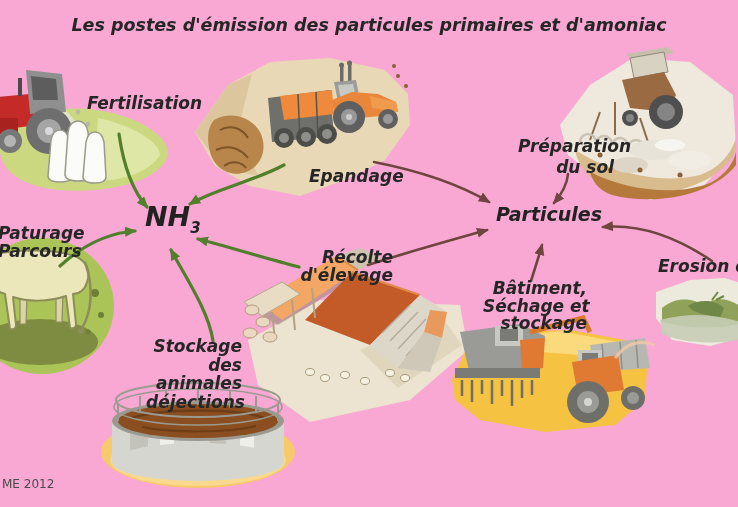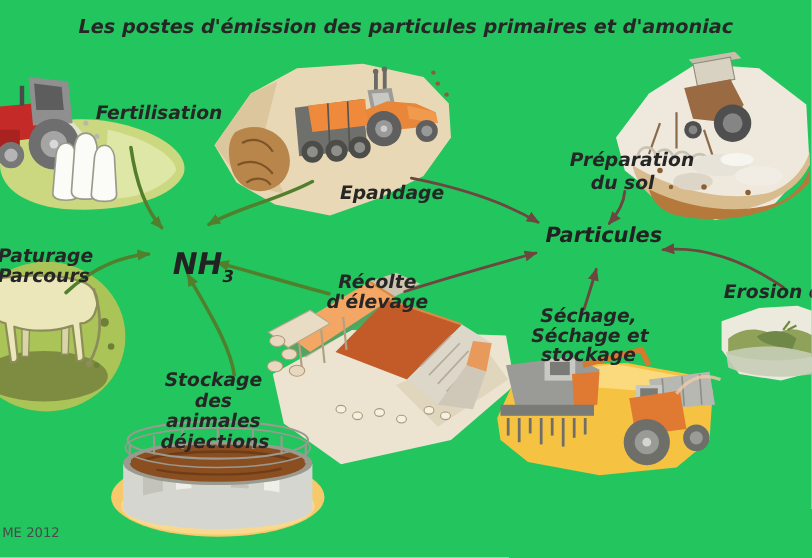--- a/index.html
+++ b/index.html
@@ -1,31 +1,31 @@
 <!DOCTYPE html>
 <html style="--green: #517f2c; --maroon: #6e463f; --text: #262626;"><head>
 <meta charset="utf-8">
 <style>
   html,body{margin:0;padding:0;background:#fff;}
   #canvas{
-    position:relative;width:738px;height:507px;background:#22c55e;
+    position:relative;width:738px;height:507px;background:#f9a8d4;
     overflow:hidden;font-family:"DejaVu Sans",sans-serif;color:var(--text,#262626);
   }
   #scene{position:absolute;left:0;top:0;}
   .lbl{
     position:absolute;font-weight:bold;font-style:italic;
     font-size:17px;line-height:1.24;color:var(--text,#262626);white-space:nowrap;
   }
-  .center{text-align:center;}
+  .center{text-align:right;}
   #title{
     position:absolute;top:15px;left:0;width:100%;text-align:center;
     font-weight:bold;font-style:italic;font-size:17.5px;color:var(--text,#1d1d1d);
   }
   .hub{position:absolute;font-weight:bold;font-style:italic;color:#222;}
-  #nh3{left:157px;top:201px;font-size:27px;margin-top:24px;}
+  #nh3{left:145px;top:201px;font-size:27px;}
   #nh3 .sub{font-size:15px;vertical-align:-7px;}
   #particules{left:496px;top:203px;font-size:19px;}
   #credit{
     position:absolute;left:2px;top:477px;font-size:12px;
     font-style:normal;font-weight:normal;color:#4a4a4a;
   }
   .arrow-n{stroke:var(--green,#517f2c);fill:none;stroke-width:3.2;stroke-linecap:round;}
   .arrow-p{stroke:var(--maroon,#6e463f);fill:none;stroke-width:2.6;stroke-linecap:round;}
   .mh-n{fill:var(--green,#517f2c);}
   .mh-p{fill:var(--maroon,#6e463f);}
@@ -324,21 +324,21 @@
   </div>
 
   <div class="lbl center" style="left:146px;top:337px;width:96px;line-height:18.5px;">
     <div>Stockage</div>
     <div>des</div>
     <div>animales</div>
     <div>déjections</div>
   </div>
 
   <div class="lbl center" style="left:483px;top:280px;width:104px;line-height:17.5px;">
-    <div>Séchage,</div>
+    <div>Bâtiment,</div>
     <div>Séchage et</div>
     <div>stockage</div>
   </div>
 
   <div class="lbl" style="left:658px;top:256px;">Erosion du sol</div>
 
   <div class="hub" id="nh3"><span>NH</span><span class="sub">3</span></div>
 
   <div class="hub" id="particules">Particules</div>
 

